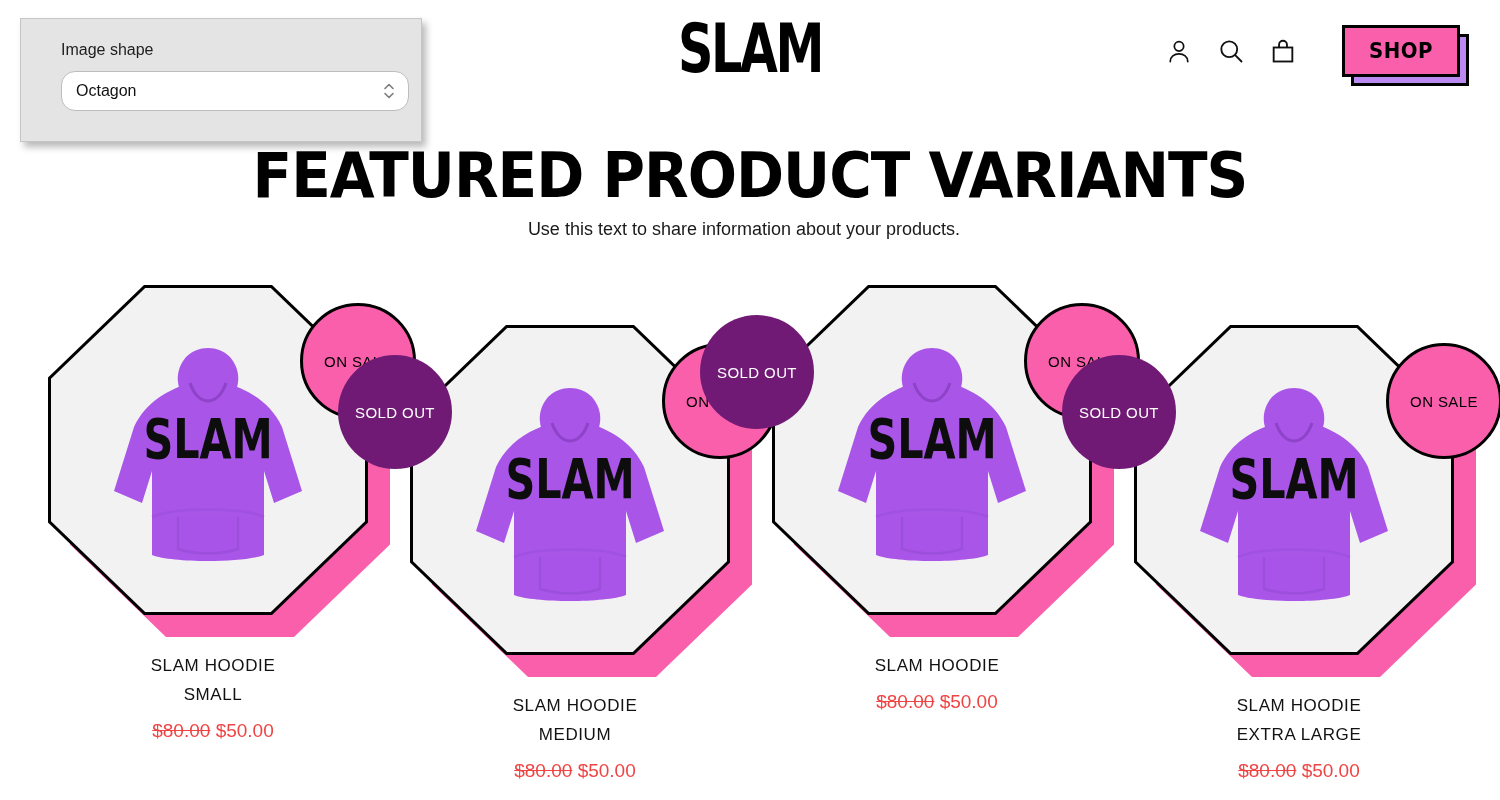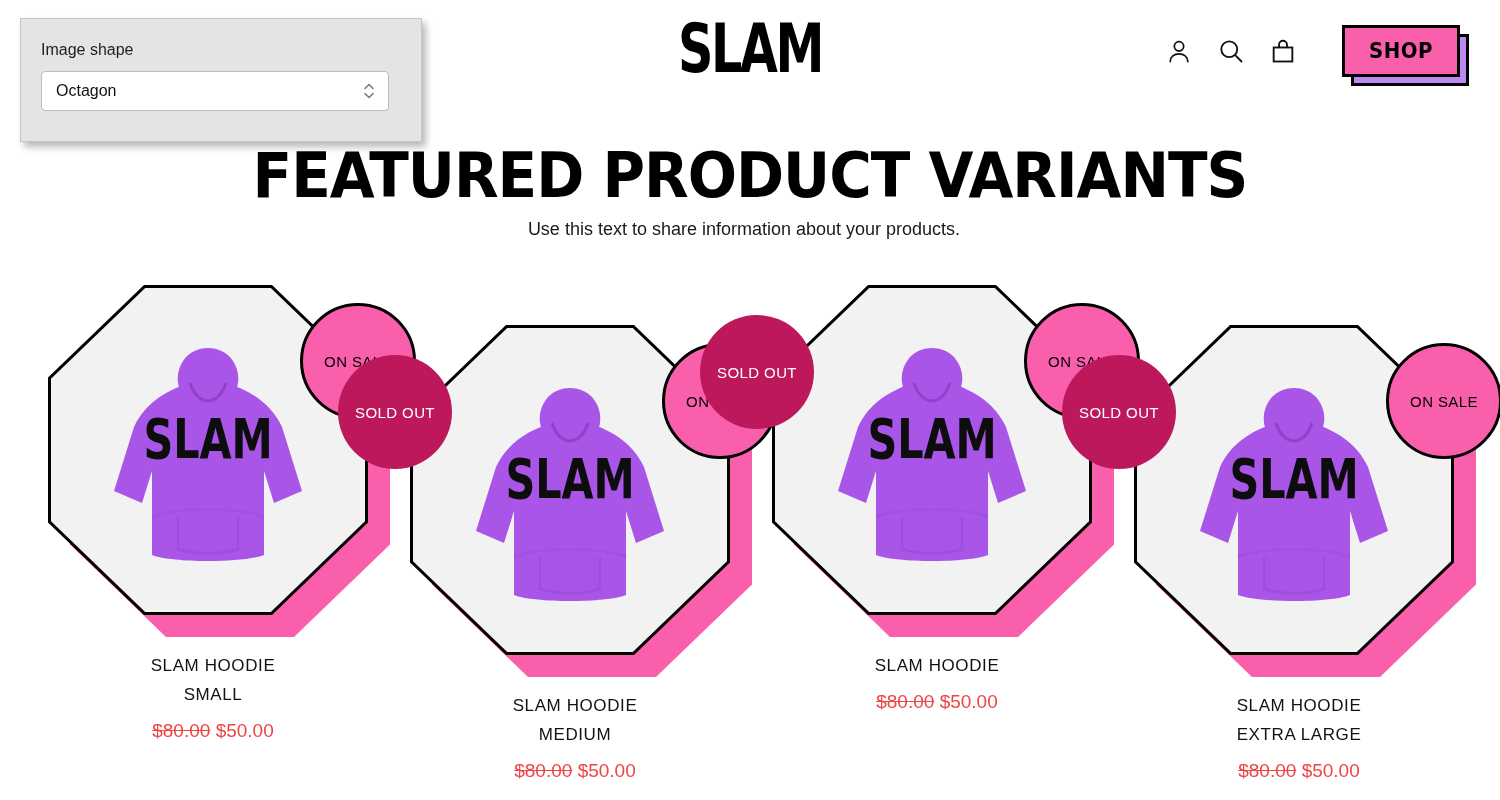--- a/index.html
+++ b/index.html
@@ -188,21 +188,21 @@
   .badge-sale {
     width: 116px; height: 116px;
     background: #fa5fac;
     border: 3px solid #000;
     color: #000;
     right: -38px;
     top: 18px;
   }
   .badge-sold {
     width: 114px; height: 114px;
-    background: #be185d;
+    background: #701a75;
     color: #fff;
     left: -72px;
     top: 30px;
   }
 
   .product-info {
     margin-top: 22px;
     text-align: center;
   }
   .product-title {
@@ -224,34 +224,34 @@
   .settings-panel {
     position: absolute;
     left: 20px;
     top: 18px;
     width: 402px;
     height: 124px;
     background: #e4e4e4;
     border: 1px solid #c6c6c6;
     box-shadow: 4px 5px 7px rgba(0,0,0,0.28);
     z-index: 50;
-    padding: 22px 20px;
+    padding: 22px 40px;
   }
   .settings-label {
     font-size: 16px;
     color: #1d1d1d;
     margin-bottom: 12px;
   }
   .settings-select {
     position: relative;
     width: 348px;
     height: 40px;
     background: #ffffff;
     border: 1px solid #bdbdbd;
-    border-radius: 4px;
+    border-radius: 14px;
     display: flex;
     align-items: center;
     padding: 0 14px;
     cursor: pointer;
   }
   .settings-select .value {
     font-size: 16px;
     color: #111;
   }
   .stepper {

